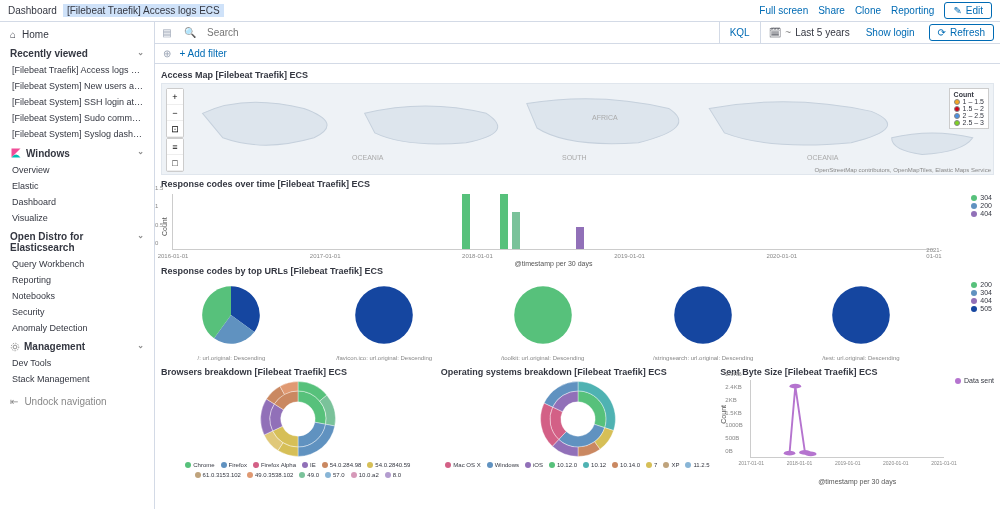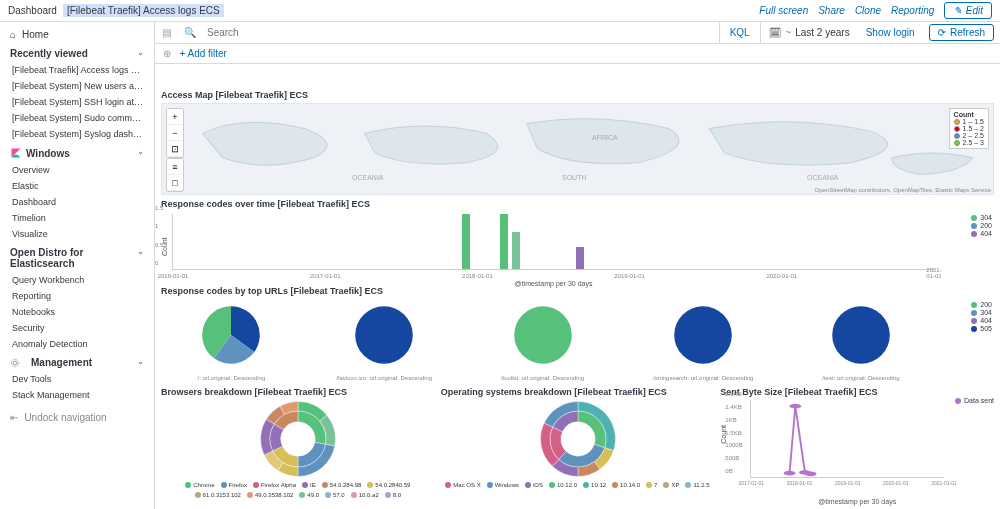--- a/index.html
+++ b/index.html
@@ -1,38 +1,38 @@
 <!DOCTYPE html>
 <html><head>
 <meta charset="utf-8">
 <style>
 * { box-sizing: border-box; margin: 0; padding: 0; }
 body { font-family: -apple-system, BlinkMacSystemFont, "Segoe UI", Helvetica, Arial, sans-serif; font-size: 10px; color: #343741; background: #fff; width: 1000px; height: 509px; overflow: hidden; }
 .topbar { height: 22px; display: flex; align-items: center; padding: 0 8px; border-bottom: 1px solid #d3dae6; }
 .topbar .crumbs { flex: 1; display: flex; gap: 6px; align-items: center; }
 .crumb-sel { background: #cfe2f9; padding: 1px 4px; }
-.topbar .actions { display: flex; gap: 10px; align-items: center; font-style: italic; }
+.topbar .actions { display: flex; gap: 10px; align-items: center; }
 .topbar .actions span { color: #006bb4; cursor: pointer; }
 .btn-outline { border: 1px solid #006bb4; color: #006bb4; padding: 2px 8px; border-radius: 3px; cursor: pointer; display: flex; gap: 4px; align-items: center; }
 .layout { display: flex; height: calc(100% - 22px); }
 .sidebar { width: 155px; border-right: 1px solid #d3dae6; overflow-y: auto; padding: 4px 0; }
 .side-item { padding: 3px 10px; display: flex; align-items: center; gap: 6px; cursor: pointer; }
 .side-head { padding: 5px 10px 3px; font-weight: 700; display: flex; justify-content: space-between; align-items: flex-start; }
 .side-sub { padding: 3px 10px 3px 12px; font-size: 9px; cursor: pointer; white-space: nowrap; overflow: hidden; text-overflow: ellipsis; }
 .main { flex: 1; display: flex; flex-direction: column; overflow: hidden; }
 .querybar { height: 22px; display: flex; align-items: center; border-bottom: 1px solid #d3dae6; }
 .querybar .ic { width: 24px; text-align: center; color: #98a2b3; cursor: pointer; }
 .querybar input { flex: 1; border: none; outline: none; font-size: 10px; padding: 0 4px; }
 .querybar .kql { border-left: 1px solid #d3dae6; padding: 0 10px; color: #006bb4; height: 100%; display: flex; align-items: center; cursor: pointer; }
 .querybar .date { border-left: 1px solid #d3dae6; padding: 0 8px; height: 100%; display: flex; align-items: center; gap: 4px; cursor: pointer; }
 .querybar .showd { color: #006bb4; padding: 0 8px; cursor: pointer; }
 .filterbar { height: 20px; display: flex; align-items: center; padding: 0 8px; gap: 8px; border-bottom: 1px solid #d3dae6; }
 .filterbar .ic { color: #98a2b3; cursor: pointer; }
 .addfilter { color: #006bb4; cursor: pointer; }
-.dash { flex: 1; overflow: auto; padding: 4px 6px; margin-top: 20px; }
+.dash { flex: 1; overflow: auto; padding: 4px 6px; }
 .panel-title { font-weight: 700; font-size: 9px; margin: 2px 0 3px; }
 .map-panel { position: relative; height: 92px; background: #f7f9fb; border: 1px solid #e0e6ed; margin-bottom: 4px; }
 .map-svg { width: 100%; height: 100%; }
 .map-ctrl { position: absolute; left: 4px; top: 4px; background: #fff; border: 1px solid #ccc; border-radius: 2px; }
 .map-ctrl button { display: block; width: 16px; height: 16px; border: none; background: #fff; cursor: pointer; font-size: 9px; border-bottom: 1px solid #eee; }
 .map-legend { position: absolute; right: 4px; top: 4px; background: #fff; border: 1px solid #ccc; padding: 2px 4px; font-size: 7px; }
 .map-legend .row { display: flex; align-items: center; gap: 3px; }
 .sw { width: 6px; height: 6px; border-radius: 50%; display: inline-block; }
 .map-label { position: absolute; font-size: 7px; color: #aaa; pointer-events: none; }
 .attr { position: absolute; right: 2px; bottom: 1px; font-size: 6px; color: #888; }
@@ -104,33 +104,32 @@
             <polygon points="2,2 14,2 2,14" fill="#f04e98"></polygon>
             <path d="M2 14 Q8 6 14 14 Z" fill="#00bfb3"></path>
           </svg>
           <span>Windows</span>
         </span>
       <span class="chev">⌄</span>
     </div>
     <div class="side-sub">Overview</div>
     <div class="side-sub">Elastic</div>
     <div class="side-sub active">Dashboard</div>
-    <div class="side-sub">Timelion</div>
     <div class="side-sub">Visualize</div>
     <div class="side-head">
       <span>Open Distro for Elasticsearch</span>
       <span class="chev">⌄</span>
     </div>
     <div class="side-sub">Query Workbench</div>
     <div class="side-sub">Reporting</div>
     <div class="side-sub">Notebooks</div>
     <div class="side-sub">Security</div>
     <div class="side-sub">Anomaly Detection</div>
     <div class="side-head">
-      <span style="display:flex;align-items:center;gap:11px">
+      <span style="display:flex;align-items:center;gap:4px">
           <svg class="gear" viewBox="0 0 16 16">
             <circle cx="8" cy="8" r="3" fill="none" stroke="#555"></circle>
             <circle cx="8" cy="8" r="6" fill="none" stroke="#555" stroke-dasharray="2 2"></circle>
           </svg>
           <span>Management</span>
         </span>
       <span class="chev">⌄</span>
     </div>
     <div class="side-sub">Dev Tools</div>
     <div class="side-sub">Stack Management</div>
@@ -142,21 +141,21 @@
 
   <div class="main">
     <div class="querybar">
       <span class="ic">▤</span>
       <span class="ic">🔍</span>
       <input placeholder="Search" style="">
       <span class="kql">KQL</span>
       <span class="date">
         <span>🗓</span>
         <span style="color:#888">~</span>
-        <span>Last 2 years</span>
+        <span>Last 5 years</span>
       </span>
       <span class="showd">Show login</span>
       <div class="btn-outline" style="margin:0 6px">
         <span>⟳</span>
         <span>Refresh</span>
       </div>
     </div>
     <div class="filterbar">
       <span class="ic">⊕</span>
       <span class="addfilter">+ Add filter</span>

